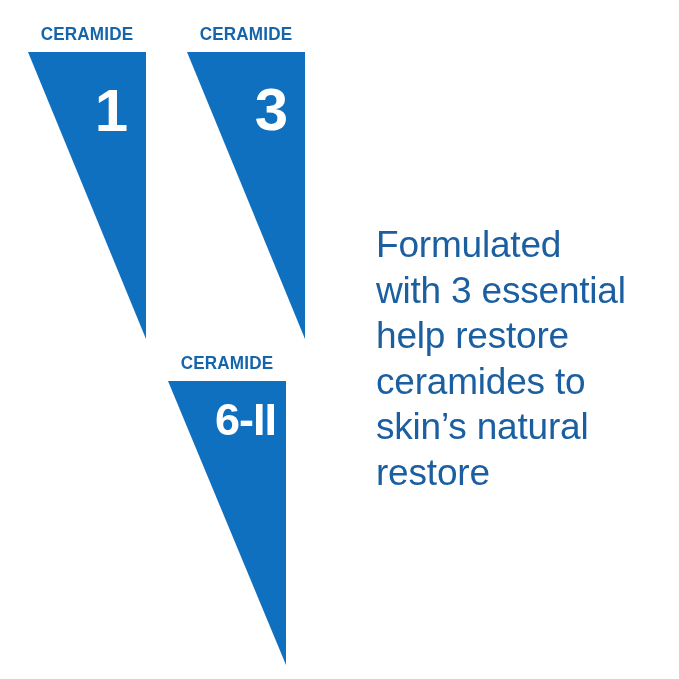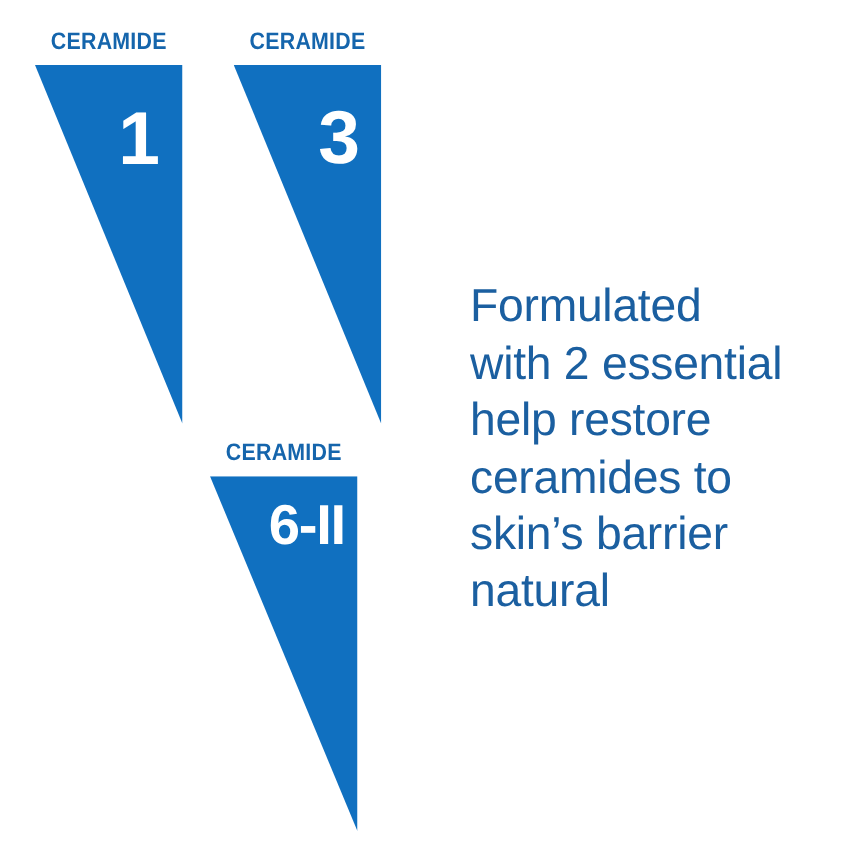--- a/index.html
+++ b/index.html
@@ -123,20 +123,20 @@
     <div class="wedge-shape">
       <svg viewBox="0 0 118 284" preserveAspectRatio="none" xmlns="http://www.w3.org/2000/svg">
         <polygon points="0,0 118,0 118,284" fill="#1070c0"></polygon>
       </svg>
     </div>
     <div class="wedge-number">6-II</div>
   </div>
 
   <div id="body-copy">
     <span class="copy-line">Formulated</span>
-    <span class="copy-line">with 2 essential</span>
+    <span class="copy-line">with 3 essential</span>
     <span class="copy-line">help restore</span>
     <span class="copy-line">ceramides to</span>
-    <span class="copy-line">skin’s barrier</span>
-    <span class="copy-line">natural</span>
+    <span class="copy-line">skin’s natural</span>
+    <span class="copy-line">restore</span>
   </div>
 
 </div>
 
 </body></html>

